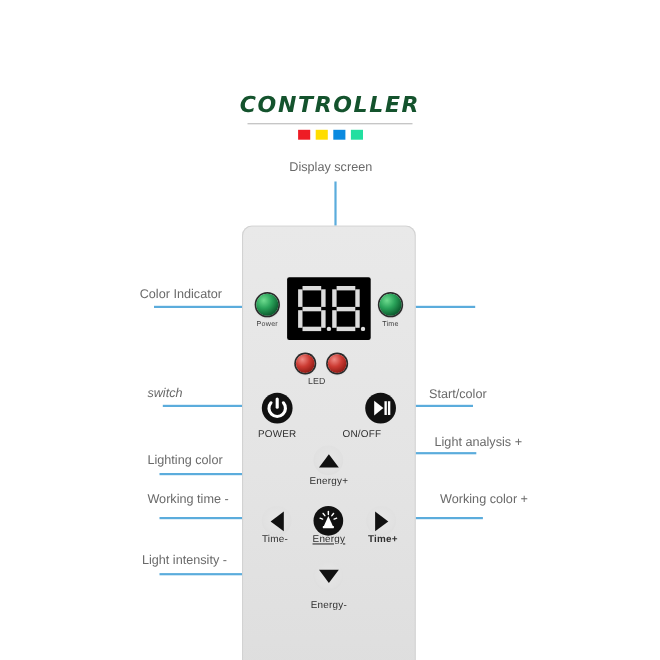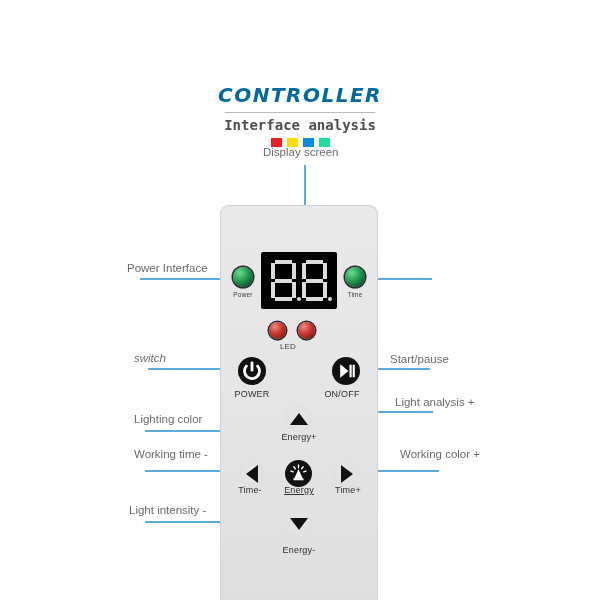--- a/index.html
+++ b/index.html
@@ -12,21 +12,21 @@
     color:#4a4a4a;
   }
   .stage{position:absolute;left:0;top:0;width:600px;height:600px;}
 
   
   .title-wrap{position:absolute;left:0;top:84px;width:600px;text-align:center;}
   .title{
     font-family:"DejaVu Sans", sans-serif;
     font-weight:bold;font-style:italic;
     font-size:20px;letter-spacing:1.5px;
-    color:#0369a1;
+    color:#14532d;
     line-height:22px;
   }
   .title-rule{
     width:150px;height:1px;background:#b9b9b9;
     margin:6px auto 4px auto;
   }
   .subtitle{
     font-family:"DejaVu Sans Mono", monospace;
     font-weight:bold;
     font-size:14px;letter-spacing:0px;
@@ -98,25 +98,25 @@
   }
   .rbtn-power{left:18px;top:152px;}
   .rbtn-onoff{right:18px;top:152px;}
   .rbtn-color{left:65px;top:255px;width:27px;height:27px;}
 
   .btn-label{
     position:absolute;font-size:9px;color:#2f2f2f;text-align:center;
     font-family:"Liberation Sans", sans-serif;letter-spacing:.2px;
   }
   .lbl-POWER{left:5px;top:184px;width:54px;}
-  .lbl-ONOFF{right:8px;top:184px;width:56px;}
+  .lbl-ONOFF{right:21px;top:184px;width:56px;}
   .lbl-energy-plus{left:45px;top:227px;width:68px;font-size:9px;}
   .lbl-energy-minus{left:45px;top:340px;width:68px;font-size:9px;}
   .lbl-time-minus{left:5px;top:280px;width:50px;font-size:9px;}
-  .lbl-time-plus{right:5px;top:280px;width:50px;font-size:9px;}
+  .lbl-time-plus{right:5px;top:280px;width:50px;font-size:9px;font-weight:bold;}
   .lbl-color{left:52px;top:280px;width:54px;font-size:9px;text-decoration:underline;}
 
   
   .key{
     position:absolute;width:27px;height:27px;border-radius:50%;
     background:radial-gradient(circle at 50% 45%, #e6e6e6 0%, #e1e1e1 60%, #d8d8d8 100%);
     display:flex;align-items:center;justify-content:center;
   }
   .key-up{left:65px;top:200px;}
   .key-down{left:65px;top:305px;}
@@ -142,41 +142,40 @@
   svg{display:block;}
 </style>
 </head>
 <body>
 
 <div class="stage">
 
   <div class="title-wrap">
     <div class="title">CONTROLLER</div>
     <div class="title-rule"></div>
-    <div class="subtitle">Interface analysis</div>
     <div class="swatches">
       <div class="swatch" style="background:#ee1c25"></div>
       <div class="swatch" style="background:#ffdd00"></div>
       <div class="swatch" style="background:#0a8ae0"></div>
       <div class="swatch" style="background:#22dfa0"></div>
     </div>
   </div>
 
   <div class="callout" style="left:263px;top:145px;">Display screen</div>
   <div class="leader-v" style="left:304px;top:165px;height:115px;"></div>
 
-  <div class="callout" style="left:127px;top:261px;">Power Interface</div>
+  <div class="callout" style="left:127px;top:261px;">Color Indicator</div>
   <div class="leader" style="left:140px;top:278px;width:105px;"></div>
 
   <div class="leader" style="left:366px;top:278px;width:66px;"></div>
 
   <div class="callout" style="left:134px;top:351px;font-style:italic;">switch</div>
   <div class="leader" style="left:148px;top:368px;width:88px;"></div>
 
-  <div class="callout" style="left:390px;top:352px;">Start/pause</div>
+  <div class="callout" style="left:390px;top:352px;">Start/color</div>
   <div class="leader" style="left:362px;top:368px;width:68px;"></div>
 
   <div class="callout" style="left:395px;top:395px;">Light analysis +</div>
   <div class="leader" style="left:303px;top:411px;width:130px;"></div>
 
   <div class="callout" style="left:134px;top:412px;">Lighting color</div>
   <div class="leader" style="left:145px;top:430px;width:97px;"></div>
   <div class="leader-d" style="left:242px;top:430px;width:55px;transform:rotate(33deg);"></div>
 
   <div class="callout" style="left:134px;top:447px;">Working time -</div>

